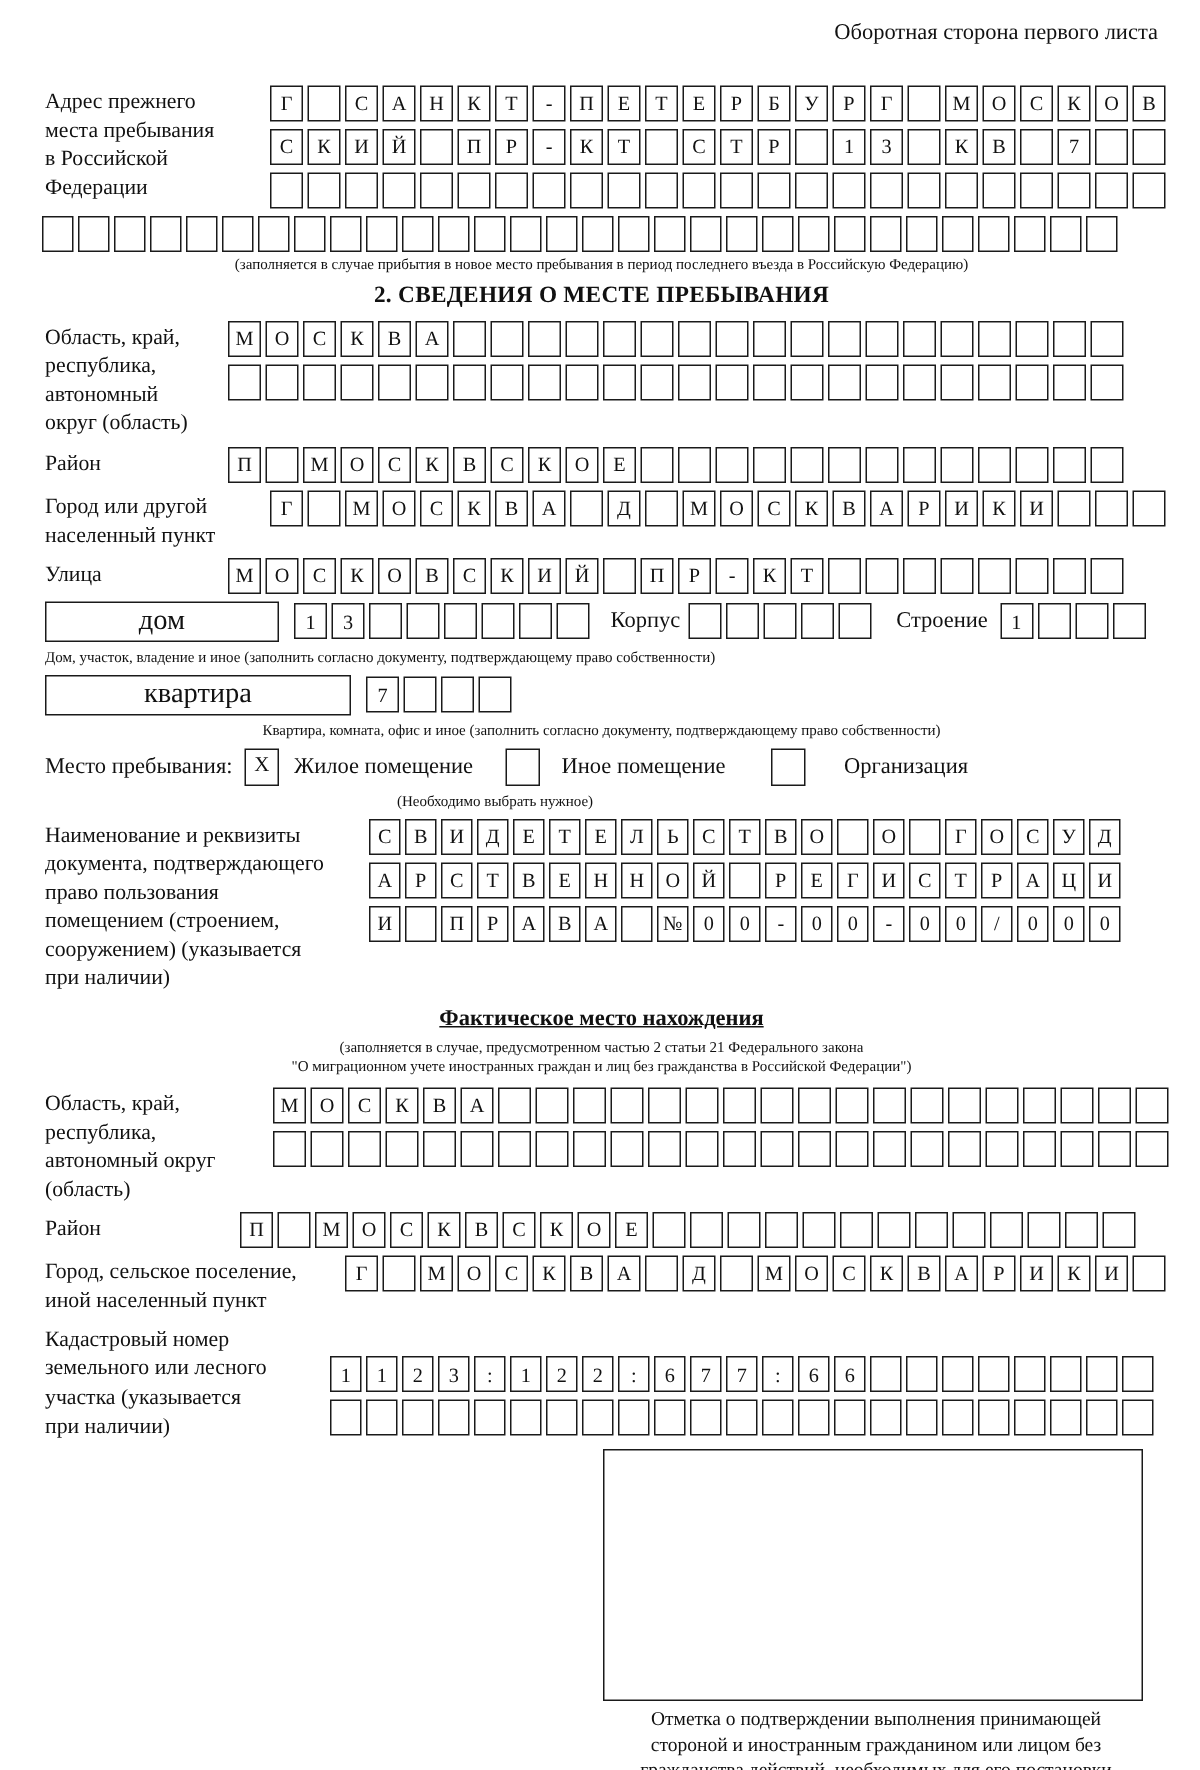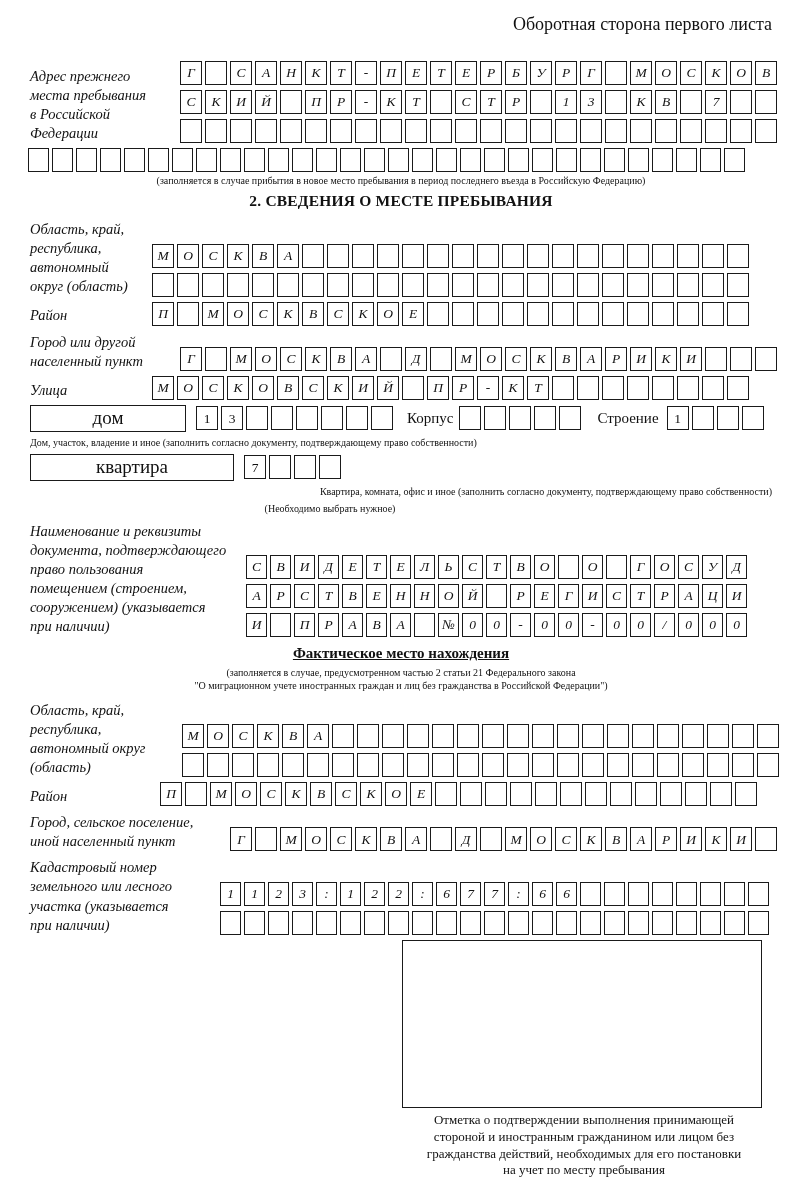--- a/index.html
+++ b/index.html
@@ -2,23 +2,23 @@
 <html><head>
 <meta charset="utf-8">
 <style>
   * { margin:0; padding:0; box-sizing:border-box; }
   html,body { background:#fff; }
   body {
     width:800px; height:1180px; overflow:hidden;
     color:#111; font-family:"Liberation Serif","DejaVu Serif",serif;
   }
   .page { padding:14px 28px 0 30px; }
-  .hdr { text-align:right; font-size:18px; margin-bottom:26px; }
-
-  .field { display:flex; align-items:flex-end; margin-bottom:5px;font-style:italic; }
+  .hdr { text-align:right; font-size:15px; margin-bottom:26px; }
+
+  .field { display:flex; align-items:flex-start; margin-bottom:5px; }
   .flabel { font-size:14.5px; line-height:1.32; flex-shrink:0; padding-top:2px; }
   .rows { display:flex; flex-direction:column; gap:5px; }
   .cells { display:flex; gap:3px; }
   .cell {
     width:22px; height:24px; flex-shrink:0;
     border:1.8px solid #1a1a1a;
     display:flex; align-items:center; justify-content:center;
     font-size:13.5px; line-height:1;
   }
   .cw21 .cell { width:21px; }
@@ -352,22 +352,31 @@
 
   <div class="inline-row">
     <div class="wbox" style="width:204px">квартира</div>
     <div class="cells" style="margin-left:10px">
         <div class="cell">7</div>
         <div class="cell"></div>
         <div class="cell"></div>
         <div class="cell"></div>
       </div>
   </div>
-  <div class="note" style="text-align:right">Квартира, комната, офис и иное (заполнить согласно документу, подтверждающему право собственности)</div>
-
+  <div class="note" style="text-align:center">Квартира, комната, офис и иное (заполнить согласно документу, подтверждающему право собственности)</div>
+
+  <div class="inline-row" style="margin-top:4px">
+    <div class="ilabel">Место пребывания:</div>
+    <div class="chk" style="margin-left:8px">X</div>
+    <div class="ilabel" style="margin-left:10px">Жилое помещение</div>
+    <div class="chk" style="margin-left:22px"></div>
+    <div class="ilabel" style="margin-left:14px">Иное помещение</div>
+    <div class="chk" style="margin-left:30px"></div>
+    <div class="ilabel" style="margin-left:26px">Организация</div>
+  </div>
   <div class="note" style="width:600px">(Необходимо выбрать нужное)</div>
 
   <div class="field" style="margin-top:2px">
     <div class="flabel" style="width:216px">Наименование и реквизиты<br>документа, подтверждающего<br>право пользования<br>помещением (строением,<br>сооружением) (указывается<br>при наличии)</div>
     <div class="rows cw21">
       <div class="cells cw21">
           <div class="cell">С</div>
           <div class="cell">В</div>
           <div class="cell">И</div>
           <div class="cell">Д</div>

